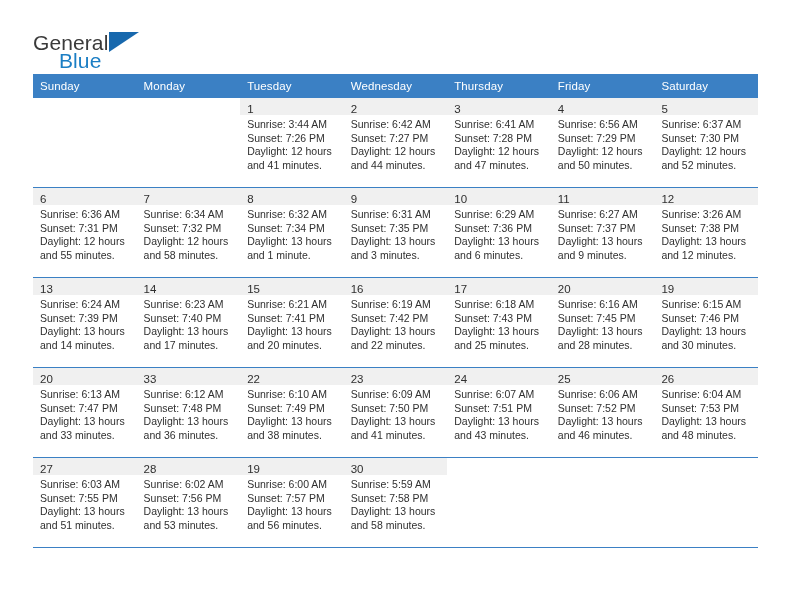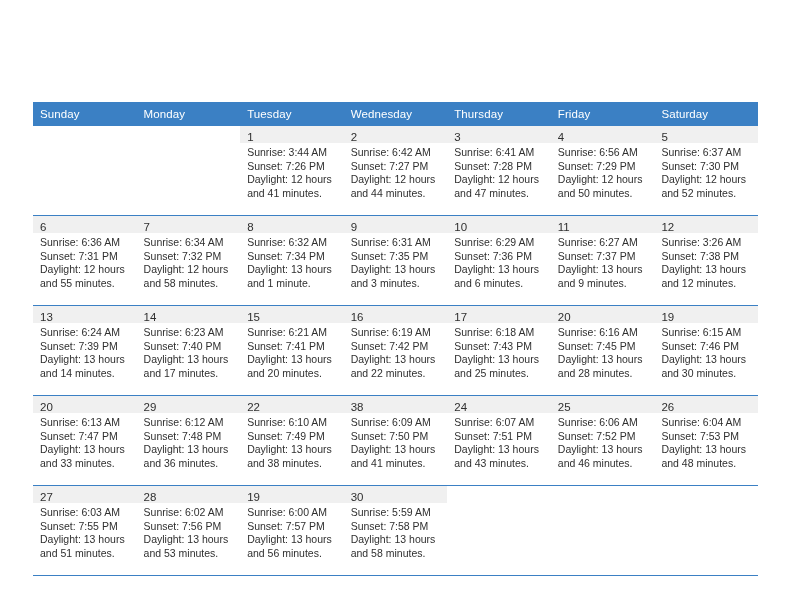--- a/index.html
+++ b/index.html
@@ -76,21 +76,20 @@
   }
 
   
   .cal-wrap {
     padding: 0 34px 0 33px;
   }
   table.calendar {
     width: 725px;
     border-collapse: collapse;
     table-layout: fixed;
-    margin-top: 28px;
   }
   table.calendar th {
     background: #3b80c4;
     color: #ffffff;
     font-size: 11.5px;
     font-weight: 400;
     text-align: left;
     padding: 6px 0 6px 7px;
     height: 22px;
     letter-spacing: 0.1px;
@@ -127,20 +126,25 @@
   .dayinfo div { white-space: nowrap; }
   td.empty .daynum-band { background: transparent; }
 </style>
 </head>
 <body>
 
 <div class="page">
 
   <div class="header">
 
+    <div class="brand">
+      <span class="brand-general">General</span>
+      <span class="brand-triangle"></span>
+      <span class="brand-blue">Blue</span>
+    </div>
 
 
   </div>
 
   <div class="cal-wrap">
     <table class="calendar">
       <thead>
         <tr>
           <th>Sunday</th>
           <th>Monday</th>
@@ -384,21 +388,21 @@
                 <div class="dayinfo">
                   <div>Sunrise: 6:13 AM</div>
                   <div>Sunset: 7:47 PM</div>
                   <div>Daylight: 13 hours</div>
                   <div>and 33 minutes.</div>
                 </div>
               </div>
             </td>
             <td>
               <div class="daycell filled">
-                <div class="daynum-band"><span class="daynum">29</span></div>
+                <div class="daynum-band"><span class="daynum">33</span></div>
                 <div class="dayinfo">
                   <div>Sunrise: 6:12 AM</div>
                   <div>Sunset: 7:48 PM</div>
                   <div>Daylight: 13 hours</div>
                   <div>and 36 minutes.</div>
                 </div>
               </div>
             </td>
             <td>
               <div class="daycell filled">
@@ -406,21 +410,21 @@
                 <div class="dayinfo">
                   <div>Sunrise: 6:10 AM</div>
                   <div>Sunset: 7:49 PM</div>
                   <div>Daylight: 13 hours</div>
                   <div>and 38 minutes.</div>
                 </div>
               </div>
             </td>
             <td>
               <div class="daycell filled">
-                <div class="daynum-band"><span class="daynum">38</span></div>
+                <div class="daynum-band"><span class="daynum">23</span></div>
                 <div class="dayinfo">
                   <div>Sunrise: 6:09 AM</div>
                   <div>Sunset: 7:50 PM</div>
                   <div>Daylight: 13 hours</div>
                   <div>and 41 minutes.</div>
                 </div>
               </div>
             </td>
             <td>
               <div class="daycell filled">

